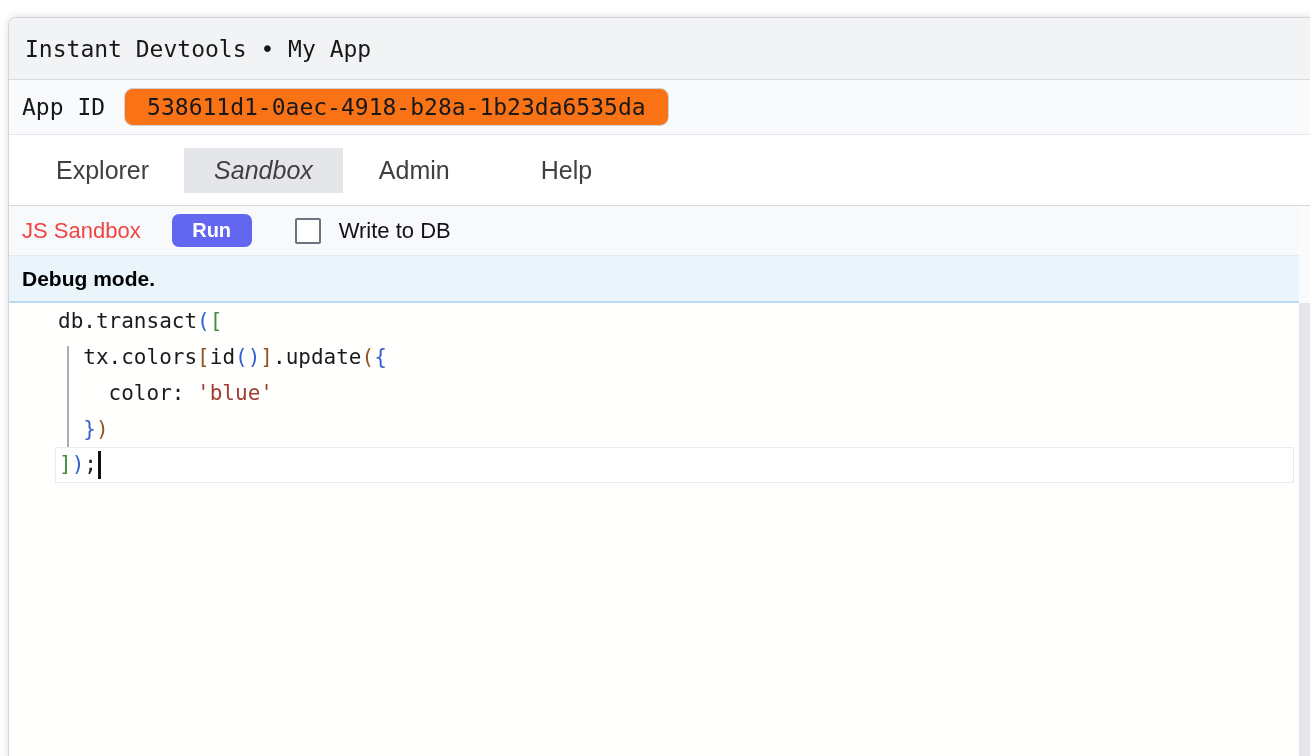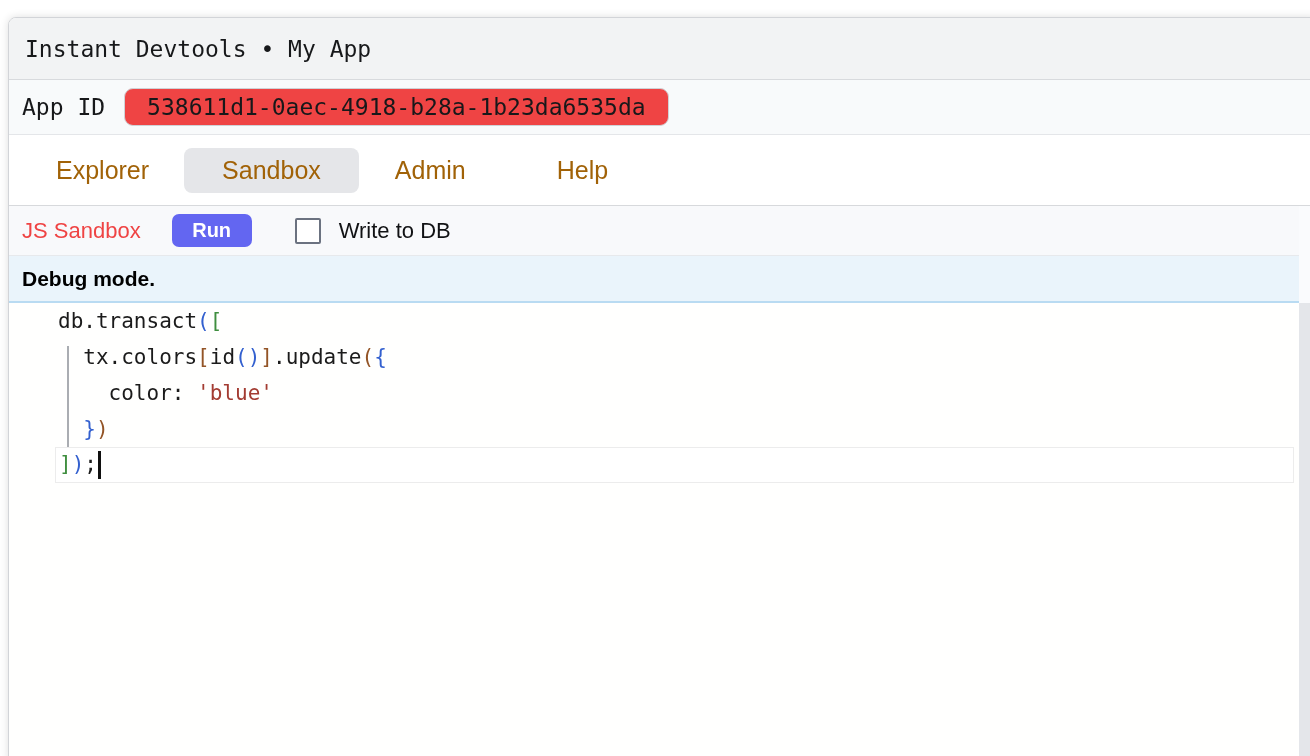--- a/index.html
+++ b/index.html
@@ -28,39 +28,39 @@
   .appid-row {
     flex: 0 0 55px; background: #f8fafb; border-bottom: 1px solid #e4e6e9;
     display: flex; align-items: center; padding-left: 13px;
   }
   .appid-label {
     font-family: "DejaVu Sans Mono", "Liberation Mono", monospace;
     font-size: 23px; color: #17181a;
   }
   .appid-pill {
     margin-left: 19px; height: 38px; padding: 0 22px;
-    background: #ef4444; border: 1px solid #cfd2d6; border-radius: 9px;
+    background: #f97316; border: 1px solid #cfd2d6; border-radius: 9px;
     display: flex; align-items: center;
     font-family: "DejaVu Sans Mono", "Liberation Mono", monospace;
     font-size: 23px; color: #17181a; cursor: pointer;
   }
 
   
   .tabs-row {
     flex: 0 0 71px; background: #ffffff; border-bottom: 1px solid #d7d9dc;
     display: flex; align-items: center;
   }
-  .tab { font-size: 25px; color: #a16207; cursor: pointer; white-space: nowrap; }
+  .tab { font-size: 25px; color: #404040; cursor: pointer; white-space: nowrap; }
   .tab:nth-child(1) { margin-left: 47px; }
   .tab:nth-child(2) { margin-left: 35px; }
   .tab:nth-child(3) { margin-left: 36px; }
   .tab:nth-child(4) { margin-left: 91px; }
   .tab.active {
-    background: #e5e6e9; border-radius: 8px; height: 45px;
-    display: flex; align-items: center; padding: 0 38px;
+    background: #e5e6e9; border-radius: 0; height: 45px;
+    display: flex; align-items: center; padding: 0 30px; font-style: italic;
   }
 
   
   .toolbar {
     flex: 0 0 50px; background: #f8f9fb; border-bottom: 1px solid #e7e9ec;
     display: flex; align-items: center; padding-left: 13px;
   }
   .toolbar-label { font-size: 22px; color: #ef4444; }
   .run-btn {
     margin-left: 31px; width: 80px; height: 33px;

